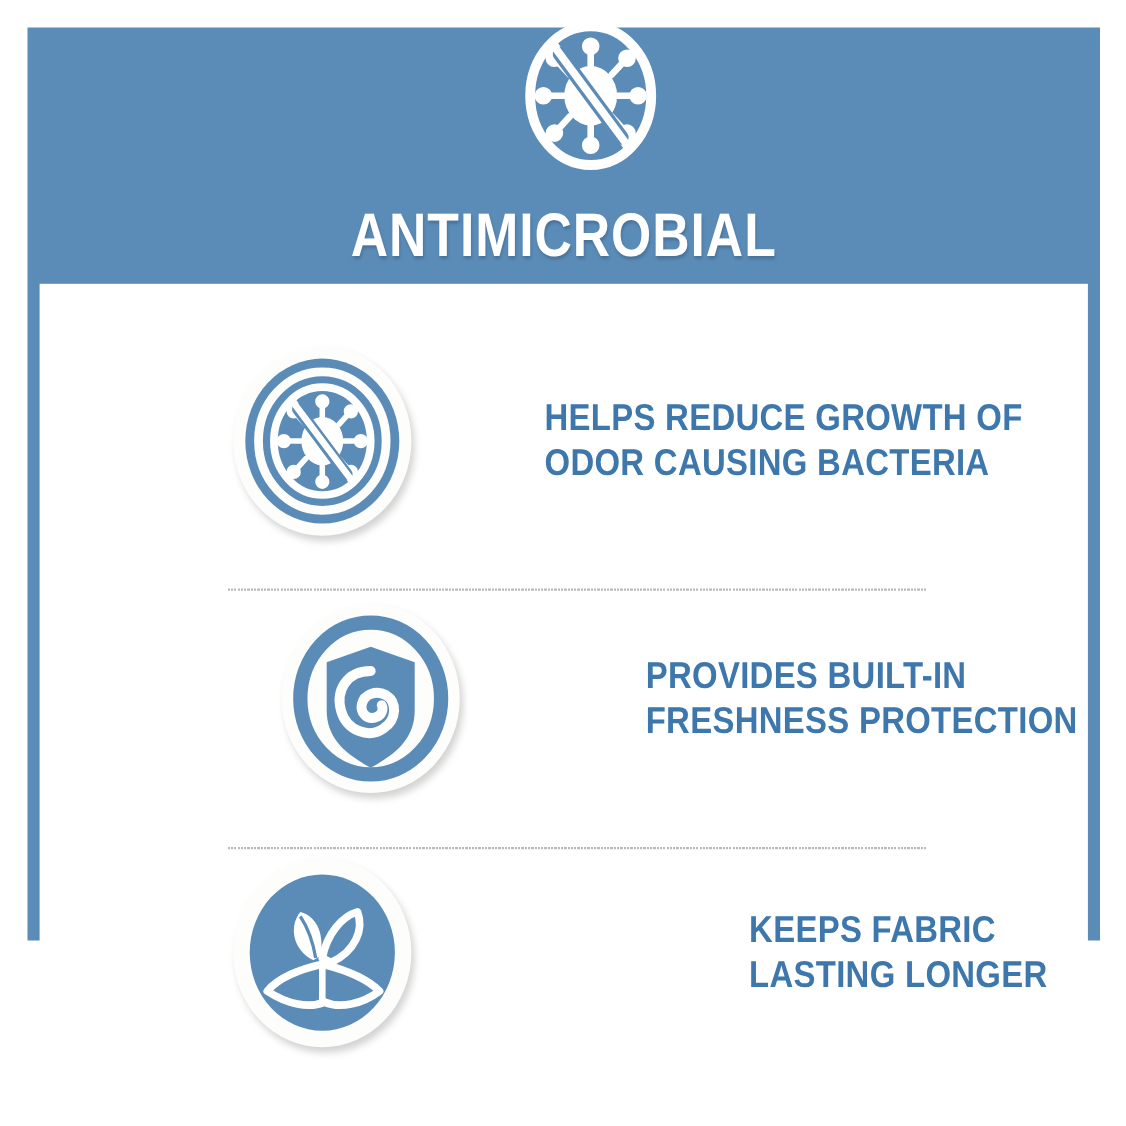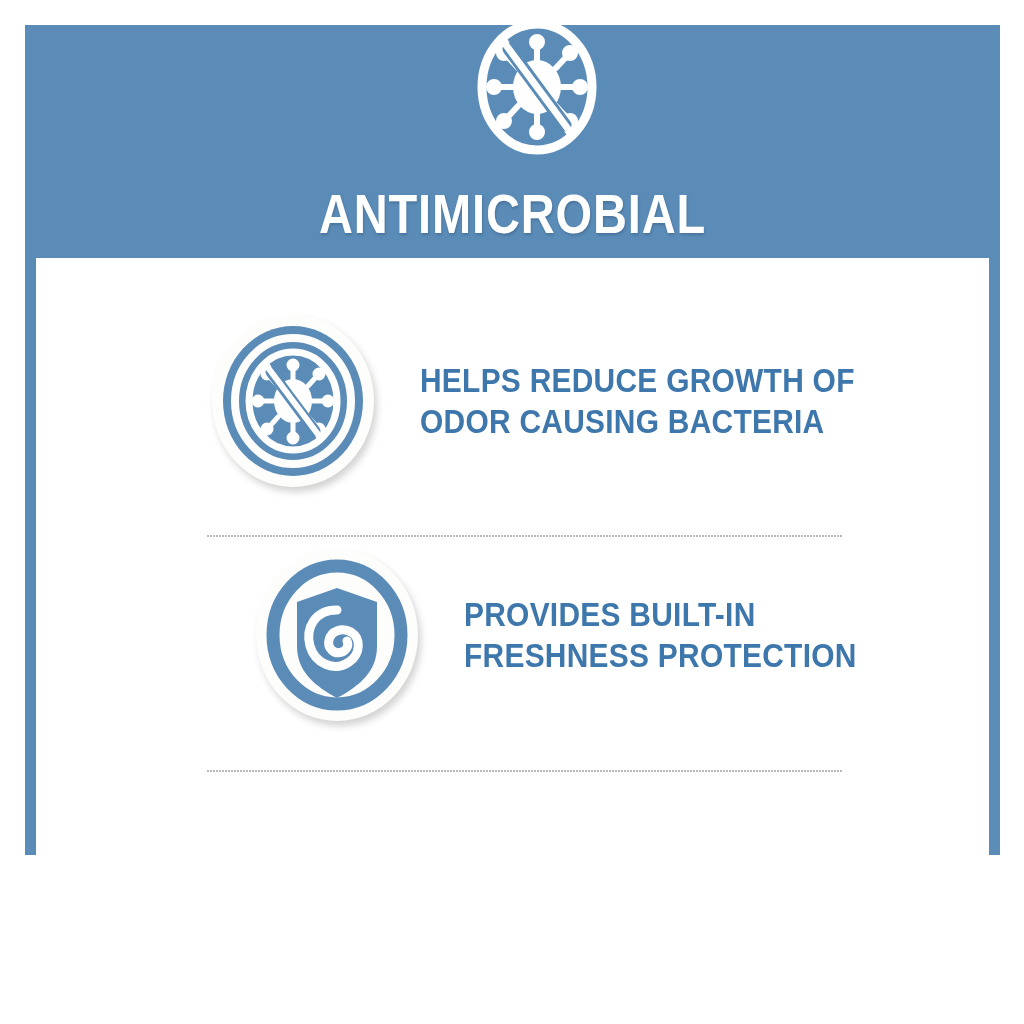--- a/index.html
+++ b/index.html
@@ -90,20 +90,21 @@
     width: 953px;
     height: 722px;
   }
 
   .row {
     position: absolute;
     left: 0;
     width: 953px;
     display: flex;
     align-items: center;
+    justify-content: space-between;
   }
   .row-1 { top: 48px;  height: 190px; }
   .row-2 { top: 282px; height: 190px; margin-left: 44px; }
   .row-3 { top: 513px; height: 190px; }
 
   .badge {
     position: relative;
     margin-left: 176px;
     width: 162px;
     height: 172px;
@@ -273,18 +274,39 @@
             </svg>
           </div>
           <div class="row-text">
             <span class="l">PROVIDES BUILT-IN</span>
             <span class="l">FRESHNESS PROTECTION</span>
           </div>
         </div>
 
         <div class="sep sep-2"></div>
 
+        <div class="row row-3">
+          <div class="badge">
+            <div class="badge-plate"></div>
+            <svg viewBox="0 0 144 154" xmlns="http://www.w3.org/2000/svg">
+              <ellipse cx="72" cy="77" rx="66" ry="71" fill="#5b8cb8"></ellipse>
+
+              <path d="M64 84 C44 74 42 52 52 40 C68 44 74 62 70 80 Z" fill="#ffffff"></path>
+              <path d="M52 44 C60 56 64 70 66 82" fill="none" stroke="#5b8cb8" stroke-width="3"></path>
+
+              <path d="M72 82 C76 60 90 44 104 40 C110 56 102 76 80 86 Z" fill="none" stroke="#ffffff" stroke-width="7" stroke-linejoin="round"></path>
+
+              <path d="M70 88 C52 92 32 100 22 112 C40 124 60 128 74 122
+                       C88 128 108 124 124 112 C112 100 90 92 74 88 Z" fill="none" stroke="#ffffff" stroke-width="7" stroke-linejoin="round"></path>
+              <path d="M72 88 L72 122" fill="none" stroke="#ffffff" stroke-width="6" stroke-linecap="round"></path>
+            </svg>
+          </div>
+          <div class="row-text">
+            <span class="l">KEEPS FABRIC</span>
+            <span class="l">LASTING LONGER</span>
+          </div>
+        </div>
 
       </div>
     </div>
 
   </div>
 </div>
 
 </body></html>

